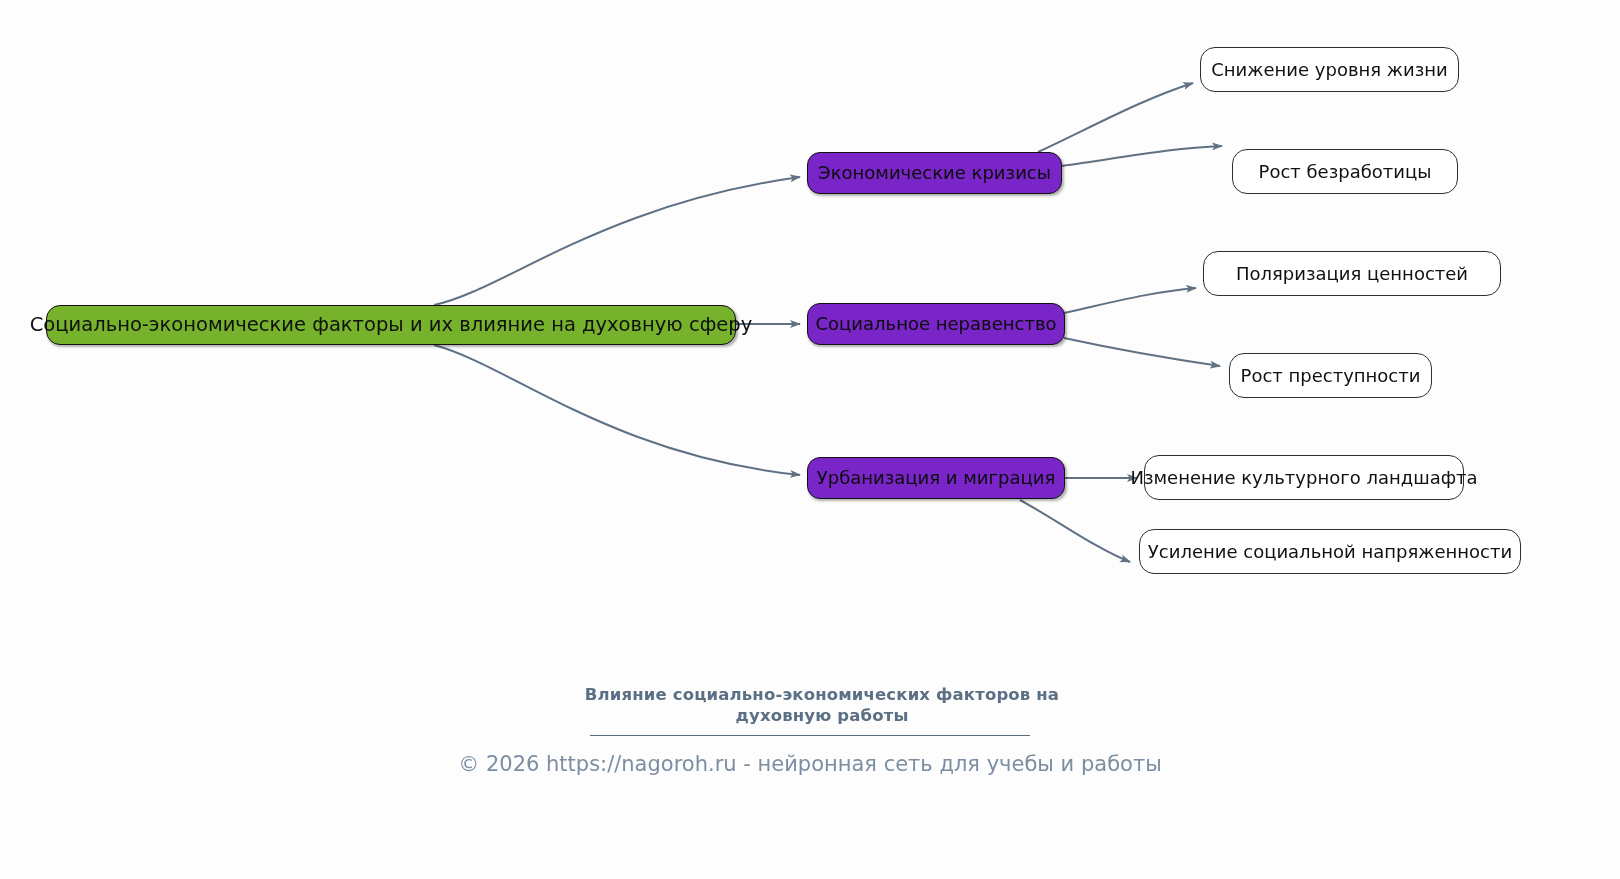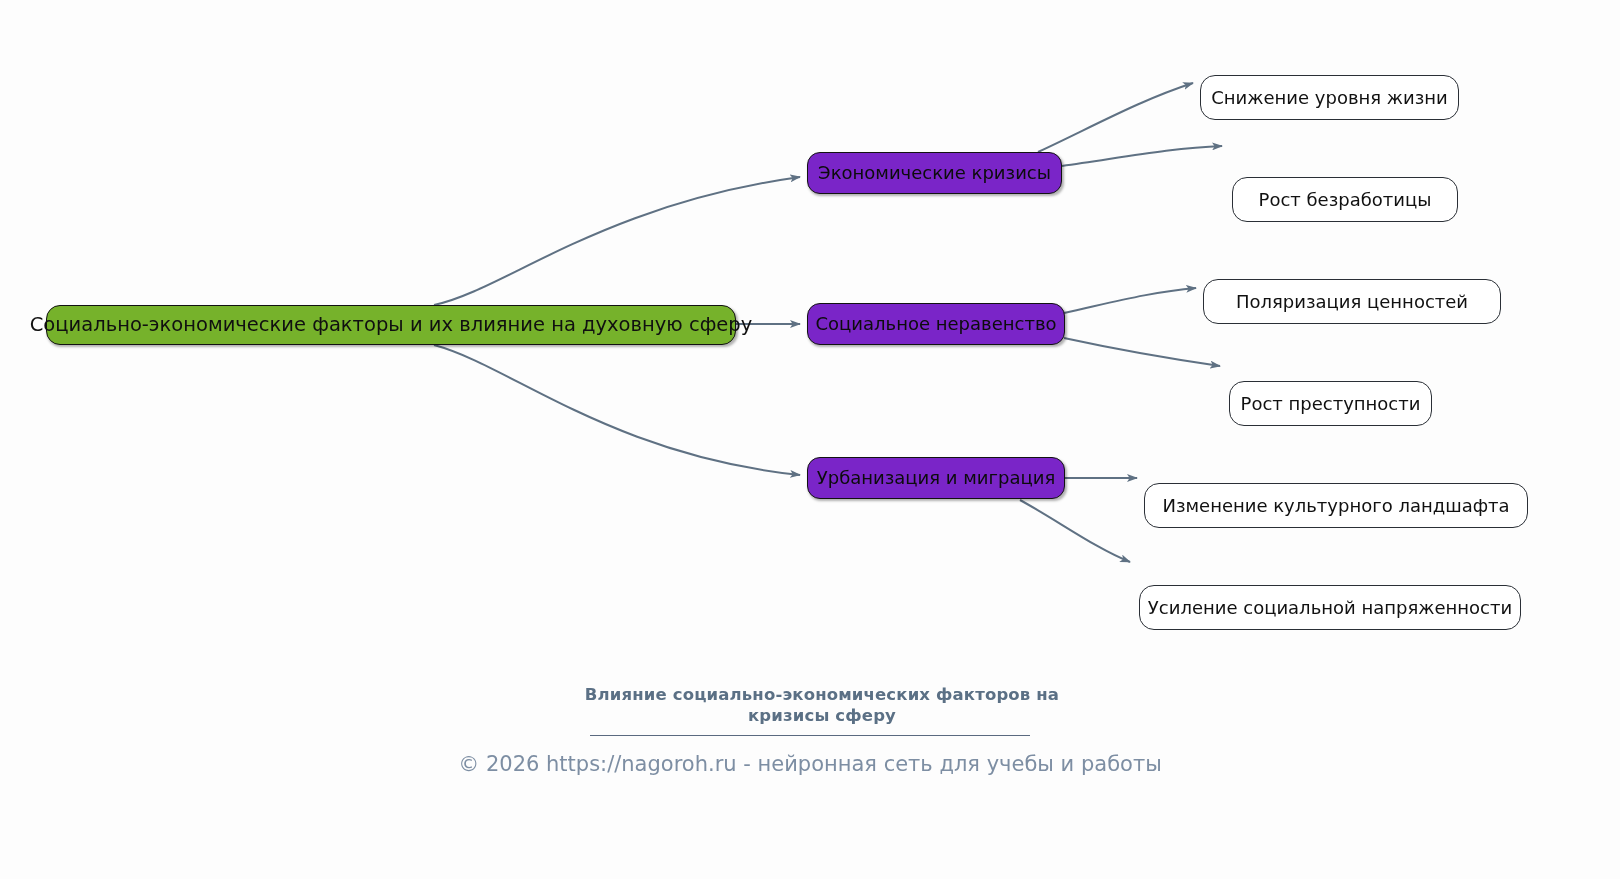--- a/index.html
+++ b/index.html
@@ -56,21 +56,20 @@
     padding: 0 13px;
     box-shadow: 1.5px 2px 2.5px rgba(0,0,0,0.30);
   }
   .node-leaf {
     background: #ffffff;
     border: 1.7px solid #2a2f36;
     border-radius: 15px;
     color: #111111;
     font-size: 18px;
     padding: 0 14px;
-    margin-top: 28px;
   }
   .footer {
     position: absolute;
     left: 0;
     width: 1620px;
     text-align: center;
   }
   .footer-title {
     font-size: 16.5px;
     font-weight: bold;
@@ -144,30 +143,30 @@
   </div>
 
   <div class="node node-leaf" style="left:1203px; top:251px; width:298px; height:45px;">
     <span>Поляризация ценностей</span>
   </div>
 
   <div class="node node-leaf" style="left:1229px; top:353px; width:203px; height:45px;">
     <span>Рост преступности</span>
   </div>
 
-  <div class="node node-leaf" style="left:1144px; top:455px; width:384px; height:45px;">
+  <div class="node node-leaf" style="left:1144px; top:455px; width:320px; height:45px;">
     <span>Изменение культурного ландшафта</span>
   </div>
 
-  <div class="node node-leaf" style="left:1139px; top:557px; width:382px; height:45px;">
+  <div class="node node-leaf" style="left:1139px; top:529px; width:382px; height:45px;">
     <span>Усиление социальной напряженности</span>
   </div>
 
   <div class="footer" style="top:684px;">
     <div class="footer-title">
       <div>Влияние социально-экономических факторов на</div>
-      <div>кризисы сферу</div>
+      <div>духовную работы</div>
     </div>
     <div class="footer-rule"></div>
     <div class="footer-copy">© 2026 https://nagoroh.ru - нейронная сеть для учебы и работы</div>
   </div>
 
 </div>
 
 </body></html>

